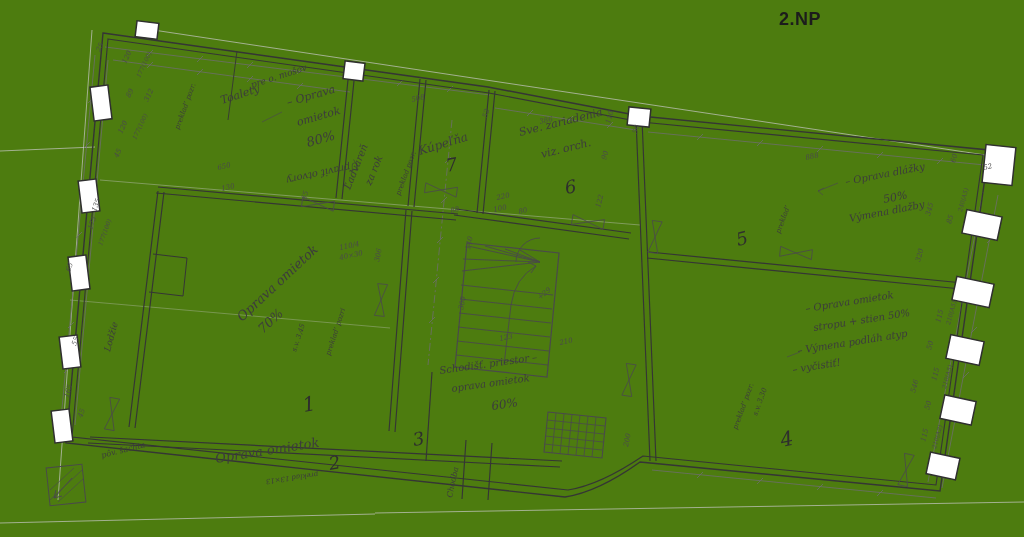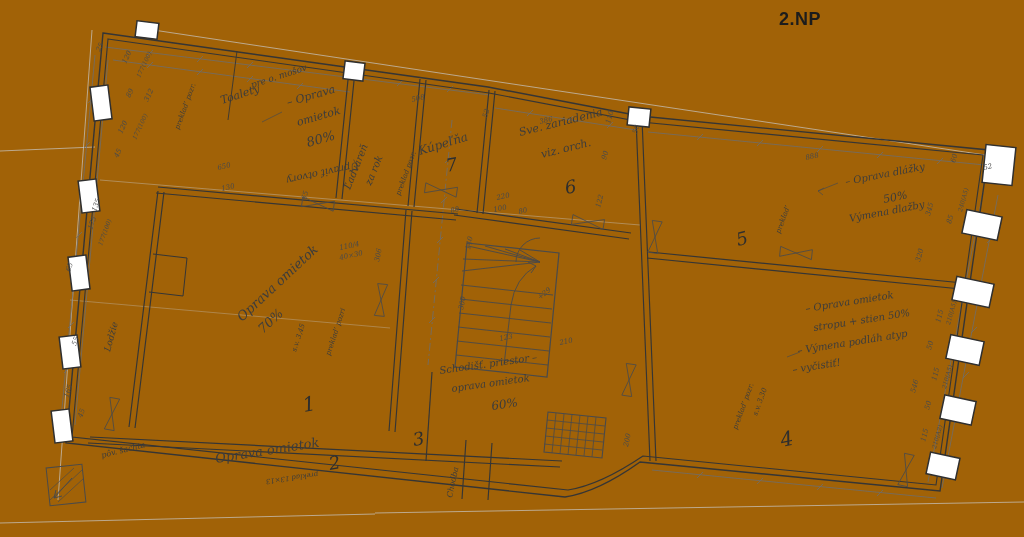--- a/index.html
+++ b/index.html
@@ -1,16 +1,16 @@
 <!DOCTYPE html>
 <html><head>
 <meta charset="utf-8">
 <style>
   html,body{margin:0;padding:0;background:#ffffff;}
-  .canvas{position:relative;width:1024px;height:537px;background:#a16207;overflow:hidden;
+  .canvas{position:relative;width:1024px;height:537px;background:#4d7c0f;overflow:hidden;
           font-family:"DejaVu Serif", serif;}
   .page-title{position:absolute;top:9px;left:779px;font-family:"Liberation Sans", sans-serif;
               font-weight:bold;font-size:18px;color:#1c1c1c;letter-spacing:.5px;}
   svg{position:absolute;top:0;left:0;}
   .lbl{fill:#3c3c3c;font-family:"DejaVu Serif", serif;font-style:italic;}
   .lbl.room{font-family:"DejaVu Serif", serif;font-style:italic;fill:#2e2e2e;}
   .lbl.dim{fill:#4a4a4a;}
   .ink{stroke:#353535;fill:none;}
   .ink2{stroke:#4a4a4a;fill:none;}
   .pencil{stroke:#c9c9c9;fill:none;}

